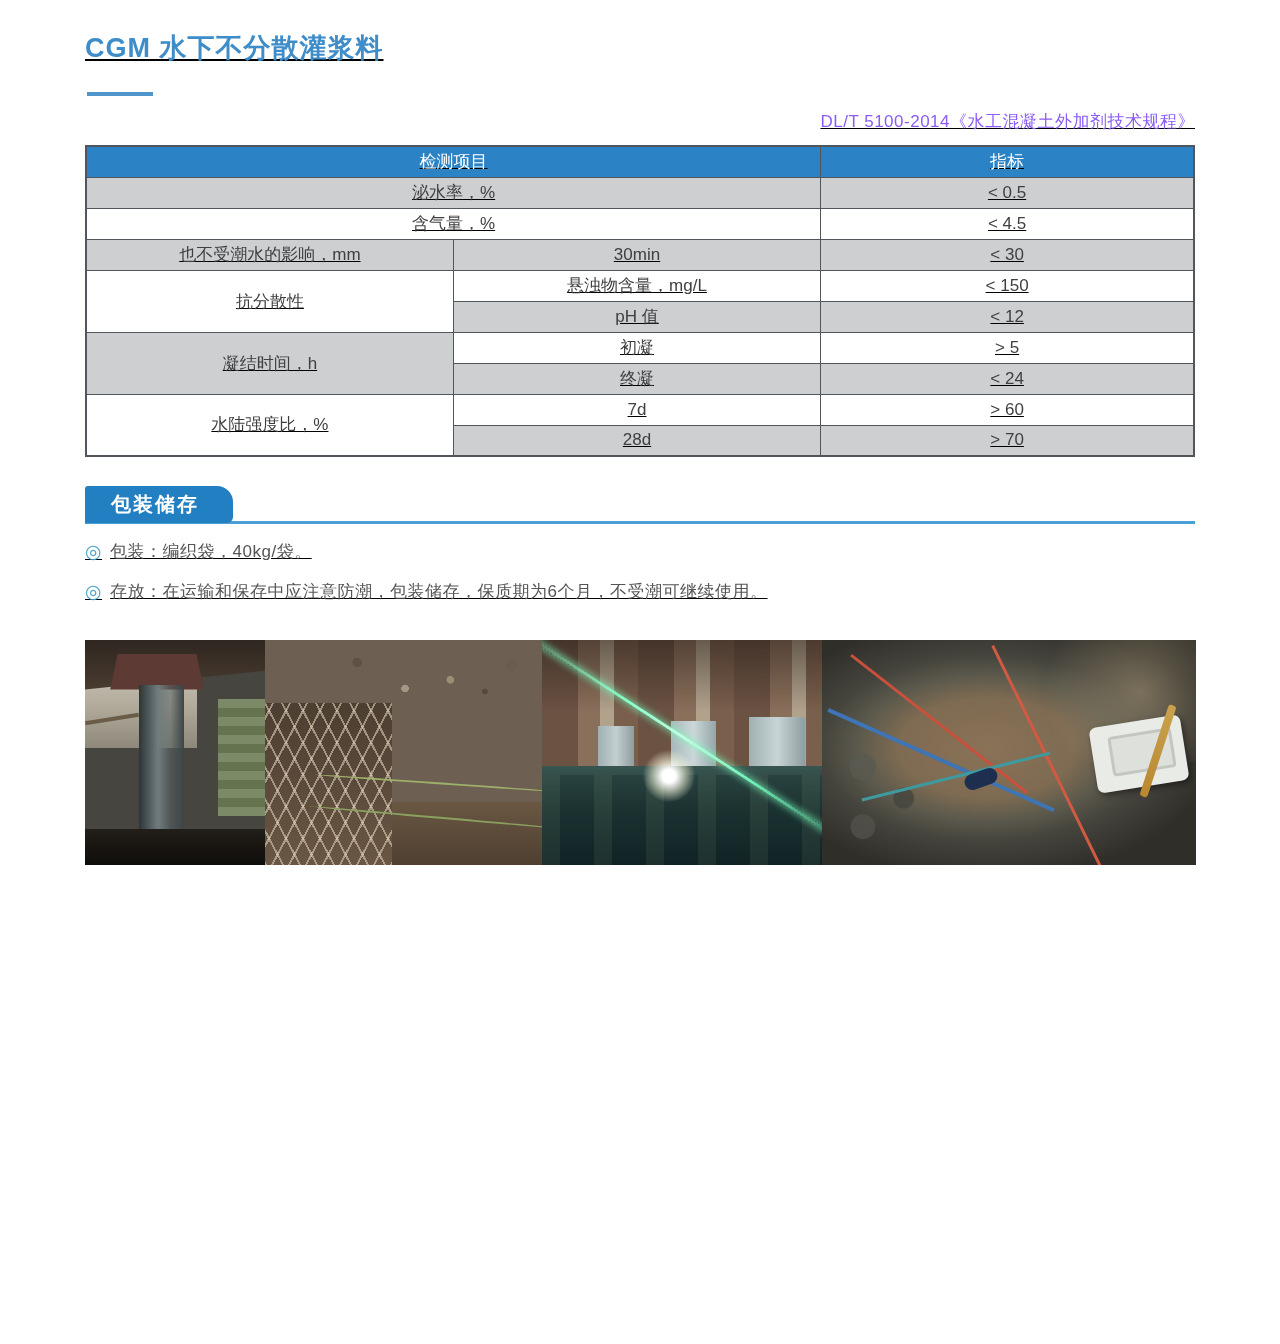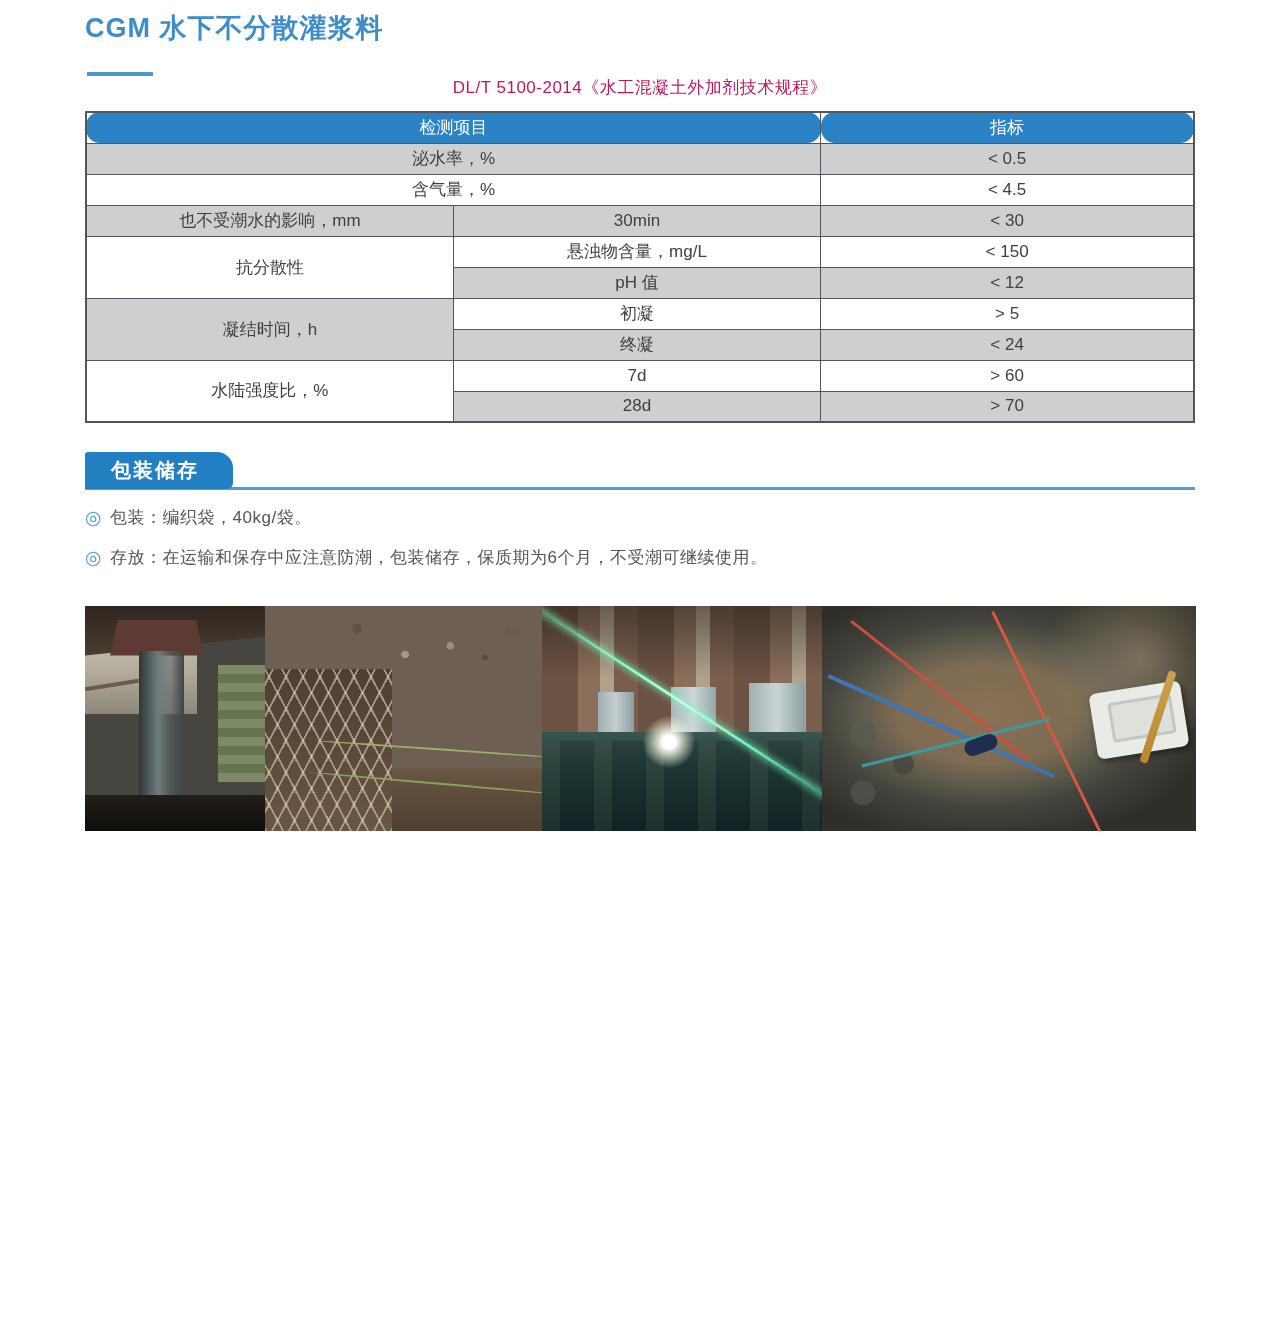--- a/index.html
+++ b/index.html
@@ -1,41 +1,41 @@
 <!DOCTYPE html>
 <html><head>
 <meta charset="utf-8">
 <style>
   * { box-sizing: border-box; margin: 0; padding: 0; }
   html,body { width:1280px; height:1344px; background:#ffffff; overflow:hidden;
     font-family:"Liberation Sans","DejaVu Sans",sans-serif; }
-  .content { position:relative; width:1110px; margin-left:85px; padding-top:10px; }
+  .content { position:relative; width:1110px; margin-left:85px; padding-top:30px;text-decoration:underline; }
 
   .page-title { font-size:27px; font-weight:bold; color:#3e8cc8; letter-spacing:1px; }
   .title-underline { width:66px; height:4px; background:#4f95c9; margin:26px 0 0 2px; }
 
   .para { font-size:17px; color:#5a5a5a; line-height:32px; text-align:justify;
     text-indent:2em; letter-spacing:0.5px; }
   .intro { margin-top:34px; }
 
   .section-head { position:relative; height:39px; margin-top:28px; }
   .section-rule { position:absolute; left:0; right:0; bottom:0; height:3px; background:#4e9fd6; }
   .section-badge { position:absolute; left:0; bottom:1px; background:#2280c2; color:#ffffff;
     font-size:20px; font-weight:bold; letter-spacing:2px; height:37px; line-height:37px;
     padding:0 34px 0 26px; border-radius:3px 16px 6px 0; }
 
   .app-para { margin-top:19px; }
 
   .perf-head { margin-top:34px; }
-  .table-caption { text-align:center; font-size:17px; color:#be185d; letter-spacing:0.5px; }
+  .table-caption { margin-top:14px; text-align:right; font-size:17px; color:#8b5cf6; letter-spacing:0.5px; }
 
   table.spec { width:1110px; margin-top:12px; border-collapse:collapse; border:2px solid #50565c; }
   table.spec th, table.spec td { border:1px solid #50565c; height:31px; text-align:center;
     font-size:17px; color:#3f3f3f; font-weight:normal; padding:0 6px; }
-  table.spec th { background:#2b82c4; color:#ffffff;border-radius:14px; }
+  table.spec th { background:#2b82c4; color:#ffffff; }
   col.c1, col.c2 { width:368px; } col.c3 { width:374px; }
   tr.g td { background:#cdcfd1; }
   tr.w td { background:#ffffff; }
   td.span-w { background:#ffffff !important; }
   td.span-g { background:#cdcfd1 !important; }
 
   .pack-head { margin-top:28px; }
   .bullet { display:flex; align-items:flex-start; margin-top:16px; font-size:17px;
     color:#555555; line-height:24px; letter-spacing:0.5px; }
   .bullet-icon { color:#4ba3c8; font-size:19px; line-height:24px; margin-right:8px; }

